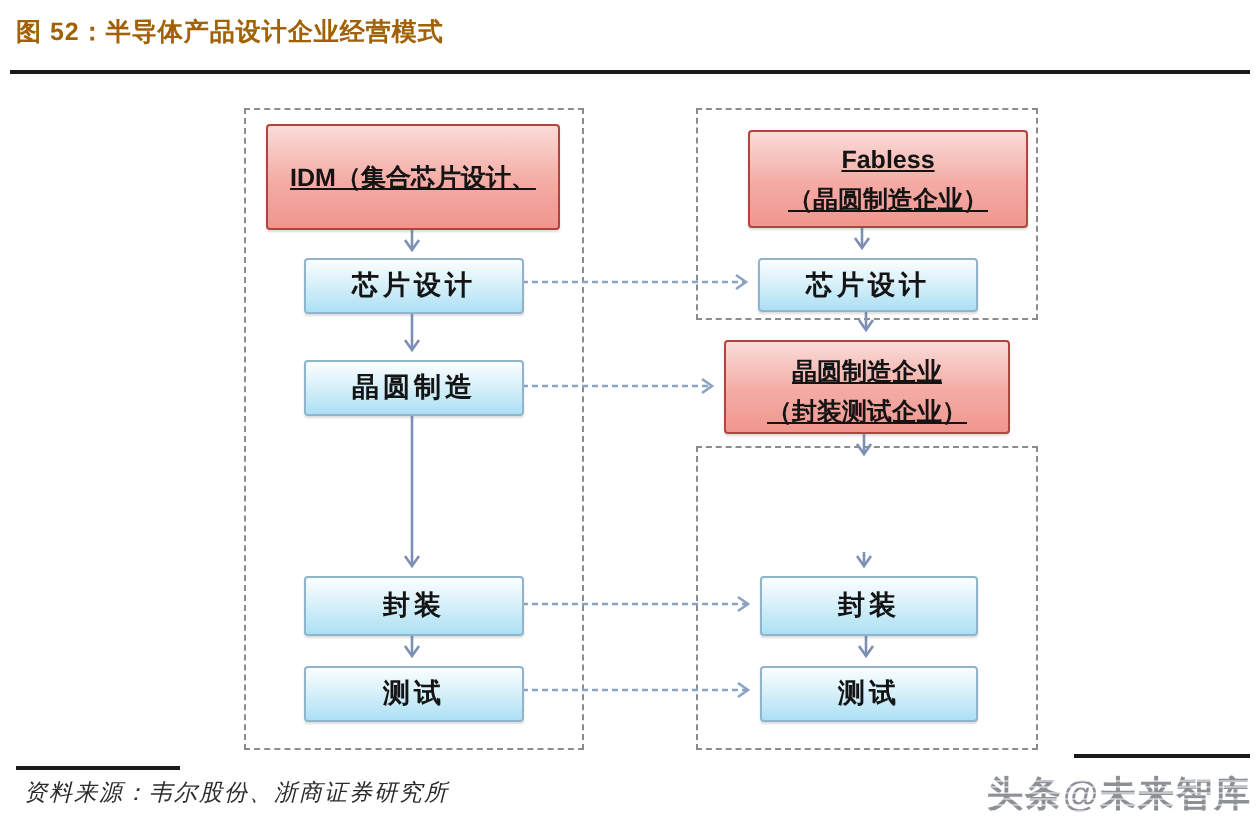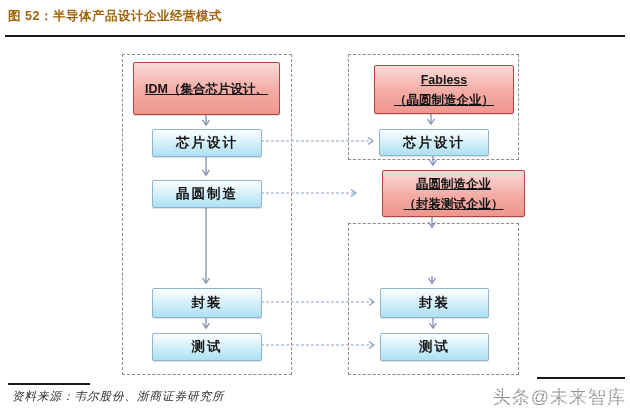--- a/index.html
+++ b/index.html
@@ -29,39 +29,39 @@
     text-decoration:underline;
   }
   .blue{
     background:linear-gradient(180deg,#fbfeff 0%,#d9f1fa 45%,#ace0f4 100%);
     border:1px solid #8fb4cc;
   }
   .hdr{font-size:12.5px;line-height:1.6;}
   .step{font-size:13.5px;letter-spacing:2px;}
   .idm-box{left:133px;top:62px;width:145px;height:51px;}
   .fabless-box{left:374px;top:65px;width:138px;height:47px;}
-  .foundry-box{left:382px;top:170px;width:141px;height:45px;}
+  .foundry-box{left:362px;top:170px;width:141px;height:45px;justify-content:flex-end;}
   .osat-box{left:362px;top:232px;width:141px;height:43px;}
   .l-design{left:152px;top:129px;width:108px;height:26px;}
   .l-wafer{left:152px;top:180px;width:108px;height:26px;}
   .l-pack{left:152px;top:288px;width:108px;height:28px;}
   .l-test{left:152px;top:333px;width:108px;height:26px;}
   .r-design{left:379px;top:129px;width:108px;height:25px;}
   .r-pack{left:380px;top:288px;width:107px;height:28px;}
   .r-test{left:380px;top:333px;width:107px;height:26px;}
   .src-rule{position:absolute;left:8px;top:383px;width:82px;height:2px;background:#1a1a1a;}
   .source{
     position:absolute;left:12px;top:389px;
     font-family:Liberation Mono, monospace;font-style:italic;
     font-size:11.5px;color:#2b2b2b;letter-spacing:1px;
   }
   .wm-rule{position:absolute;left:537px;top:377px;width:88px;height:2px;background:#1a1a1a;}
   .watermark{
     position:absolute;right:4px;top:385px;
-    font-size:18px;font-weight:normal;color:transparent;letter-spacing:1px;
+    font-size:18px;font-weight:bold;color:transparent;letter-spacing:1px;
     background:repeating-linear-gradient(180deg,#8d9094 0 2px,#c2c5c9 2px 3px);
     -webkit-background-clip:text;background-clip:text;
   }
 </style>
 </head>
 <body>
 
 <div class="page">
 
   <div class="figure-title">图 52：半导体产品设计企业经营模式</div>

